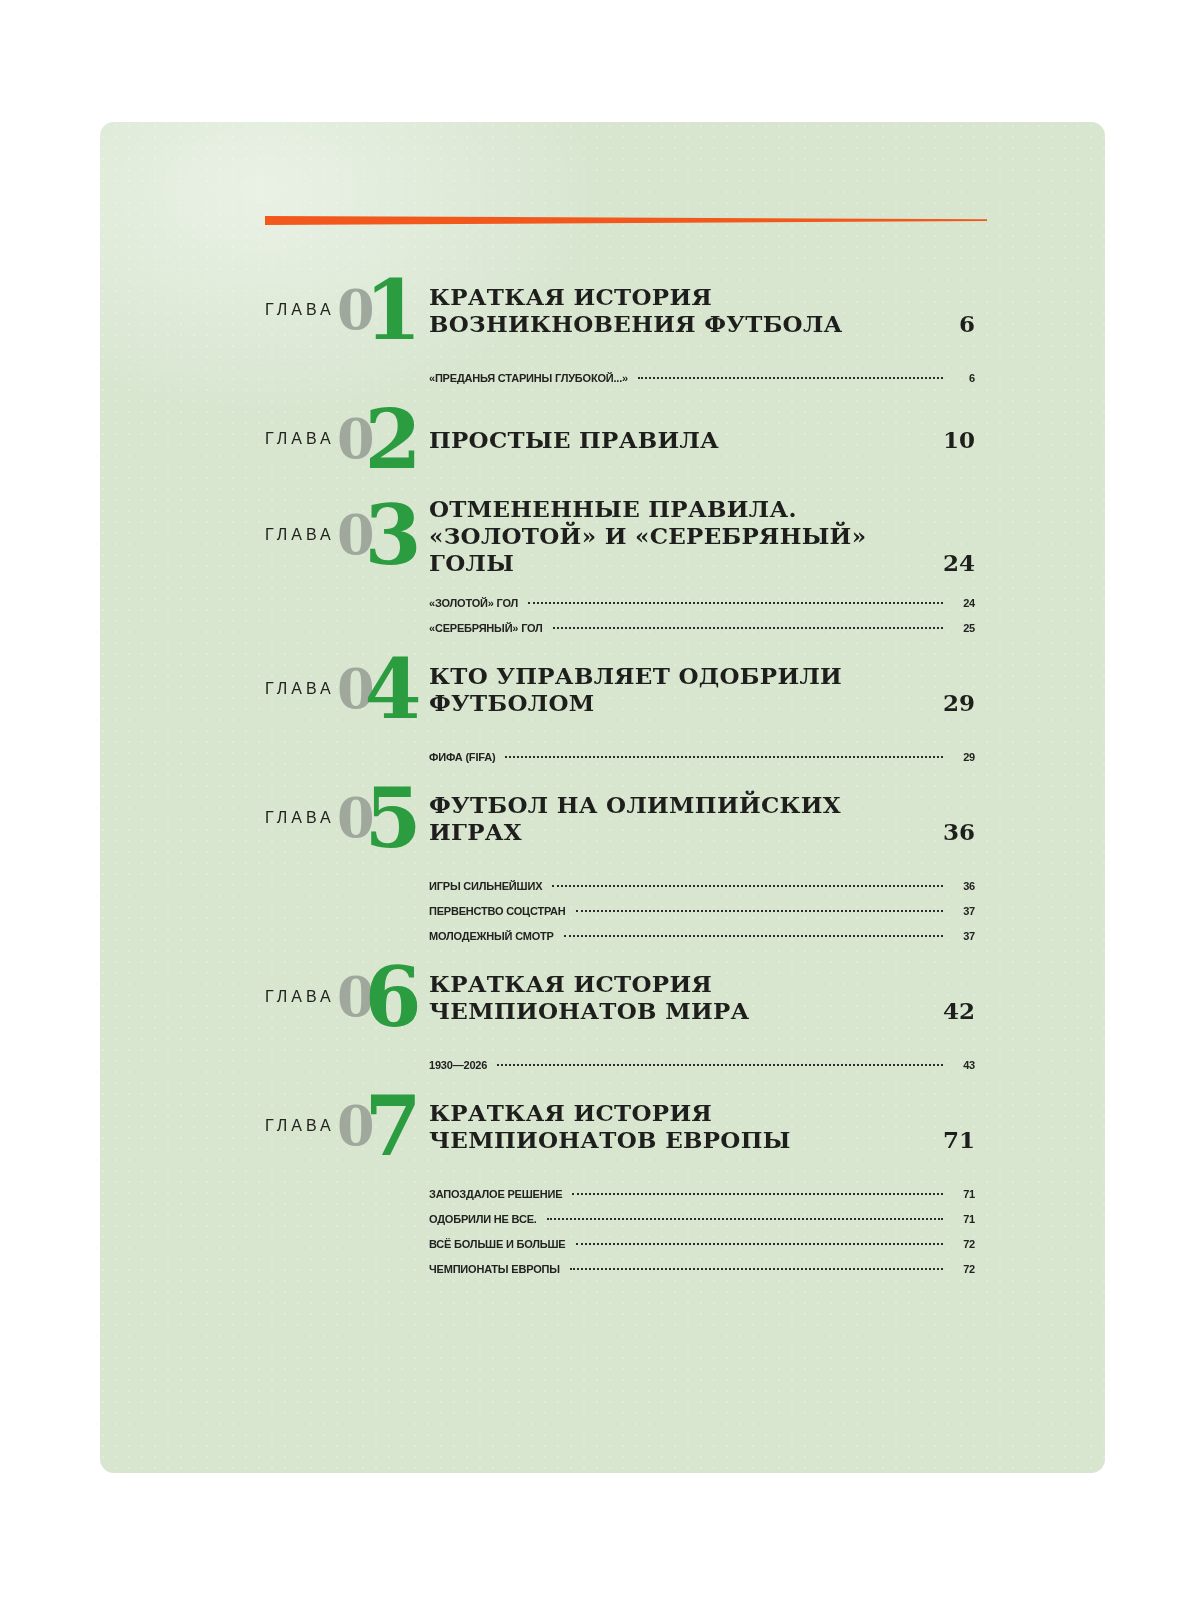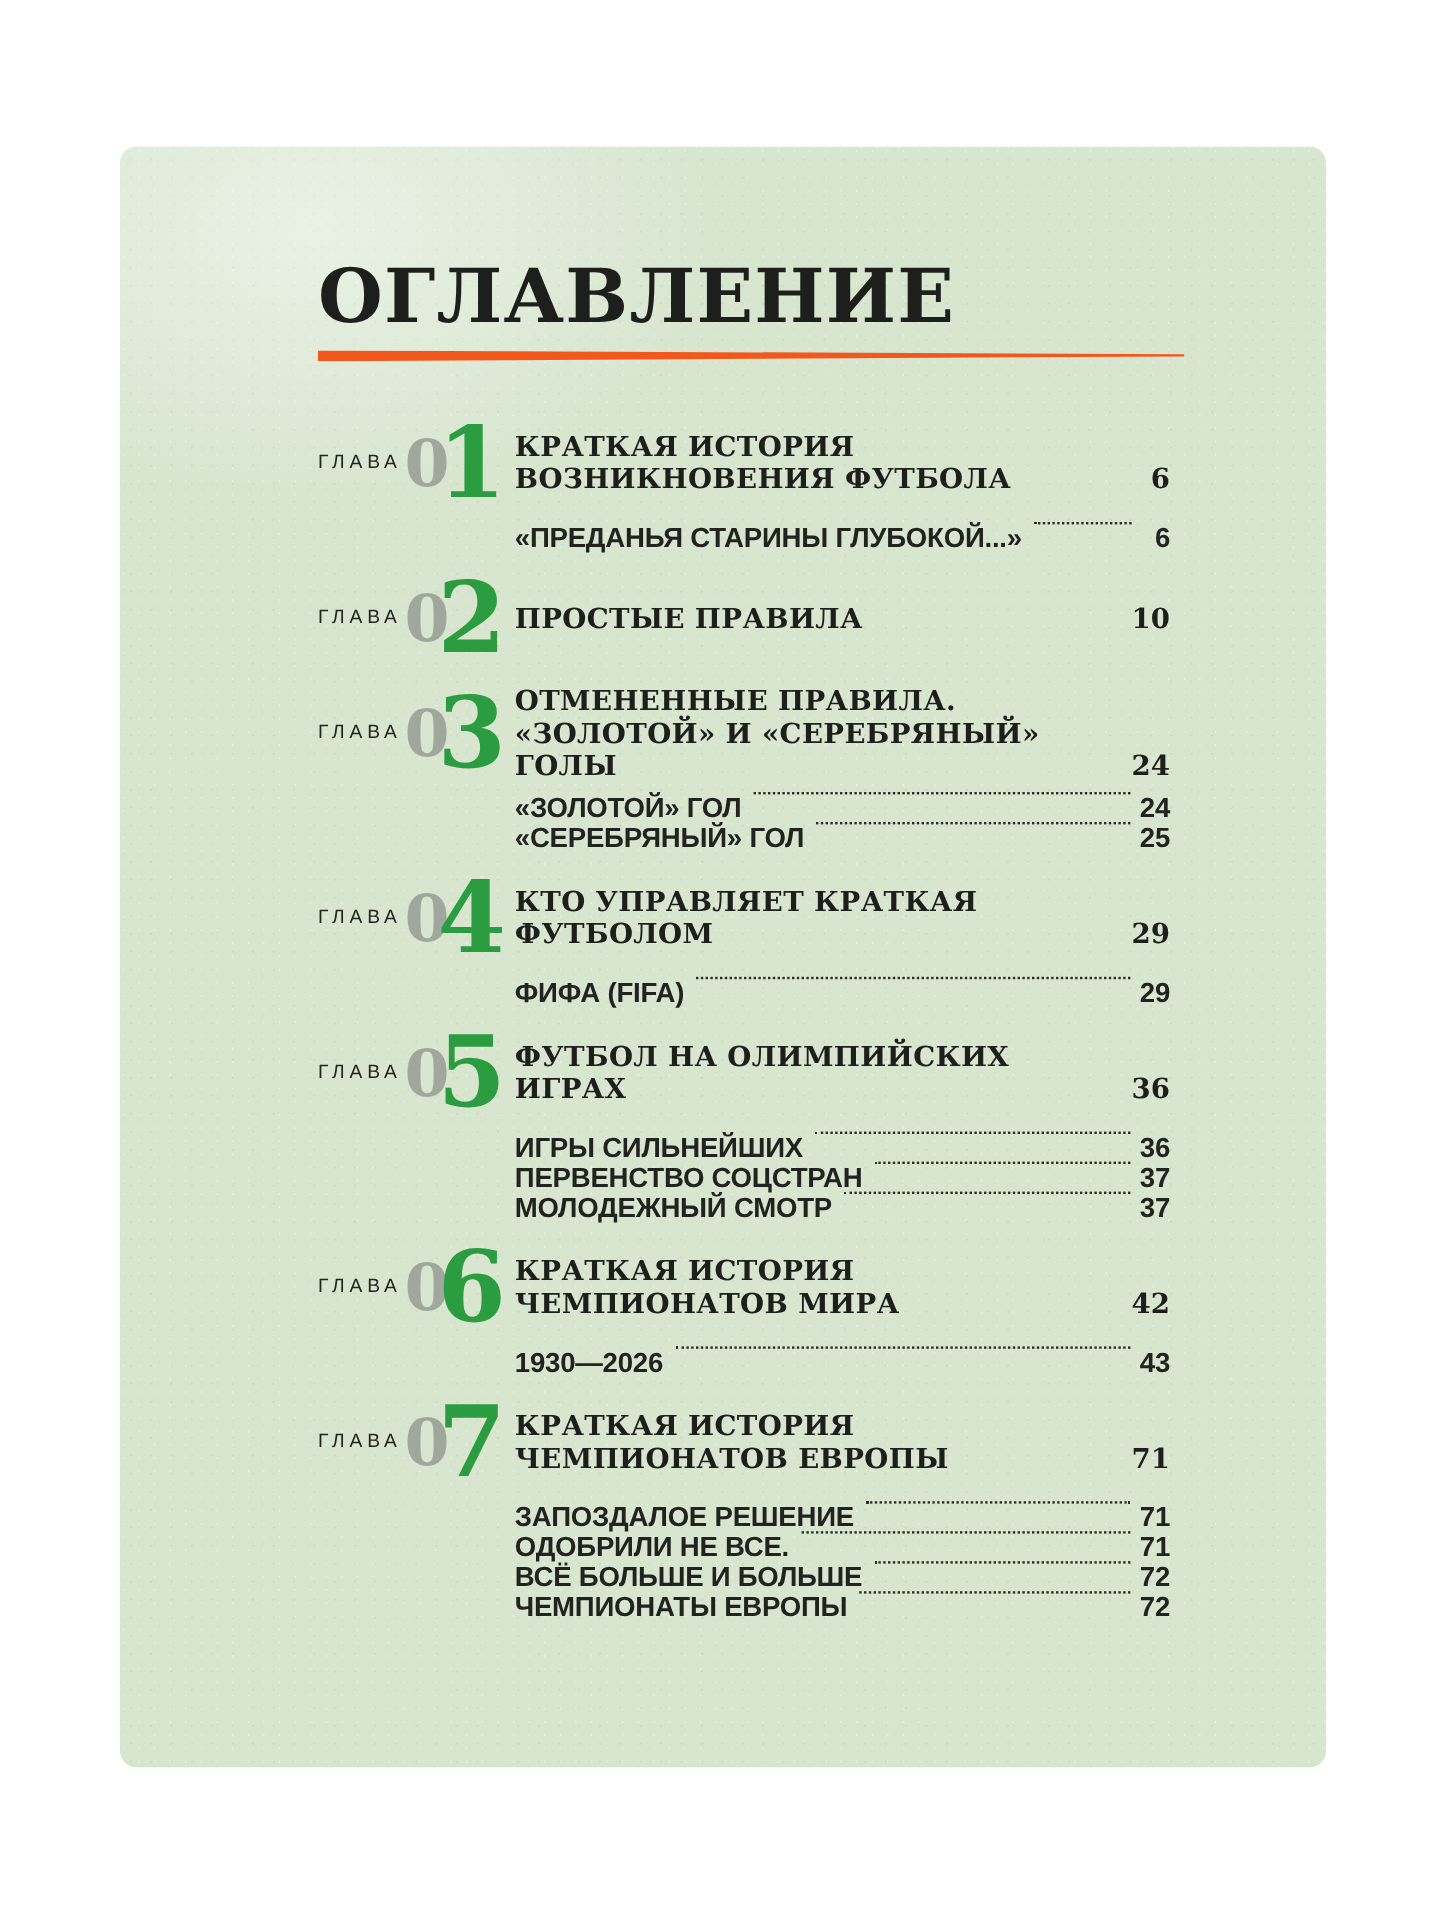--- a/index.html
+++ b/index.html
@@ -59,38 +59,37 @@
     font-size:23px;line-height:27px;letter-spacing:.3px;
     color:#1e1e1c;white-space:pre-line;
   }
   .cpage{
     font-family:"DejaVu Serif", serif;font-weight:700;
     font-size:23px;line-height:27px;color:#1e1e1c;
     text-align:right;min-width:30px;
   }
   .subs{margin:8px 0 0 164px;}
   .subrow{
-    display:flex;align-items:flex-start;height:25px;
-    font-weight:700;font-size:23px;letter-spacing:-0.2px;
+    display:flex;align-items:flex-end;height:25px;
+    font-weight:700;font-size:11px;letter-spacing:-0.2px;
     color:#222220;
   }
   .stitle{white-space:nowrap;}
   .leader{
     flex:1;
     border-bottom:2.5px dotted #2b2b28;
     margin:0 8px 5px 10px;
     min-width:30px;
   }
   .spage{min-width:24px;text-align:right;}
 </style>
 </head>
 <body>
 
 <div class="book-page">
-  <h1 class="toc-title">ОГЛАВЛЕНИЕ</h1>
   <svg class="title-underline" width="722" height="9" viewBox="0 0 722 9">
     <polygon points="0,0 722,3.2 722,5 0,9" fill="#f2581c"></polygon>
   </svg>
 
   <div>
     <section class="chapter">
       <div class="head">
         <span class="glava">ГЛАВА</span>
         <span class="num">
           <span class="zero">0</span>
@@ -152,21 +151,21 @@
     </section>
 
     <section class="chapter">
       <div class="head">
         <span class="glava">ГЛАВА</span>
         <span class="num">
           <span class="zero">0</span>
           <span class="digit">4</span>
         </span>
         <span class="titlewrap">
-          <span class="ctitle">КТО УПРАВЛЯЕТ КРАТКАЯ ФУТБОЛОМ</span>
+          <span class="ctitle">КТО УПРАВЛЯЕТ ОДОБРИЛИ ФУТБОЛОМ</span>
           <span class="cpage">29</span>
         </span>
       </div>
       <div class="subs">
           <div class="subrow">
             <span class="stitle">ФИФА (FIFA)</span>
             <span class="leader"></span>
             <span class="spage">29</span>
           </div>
         </div>

